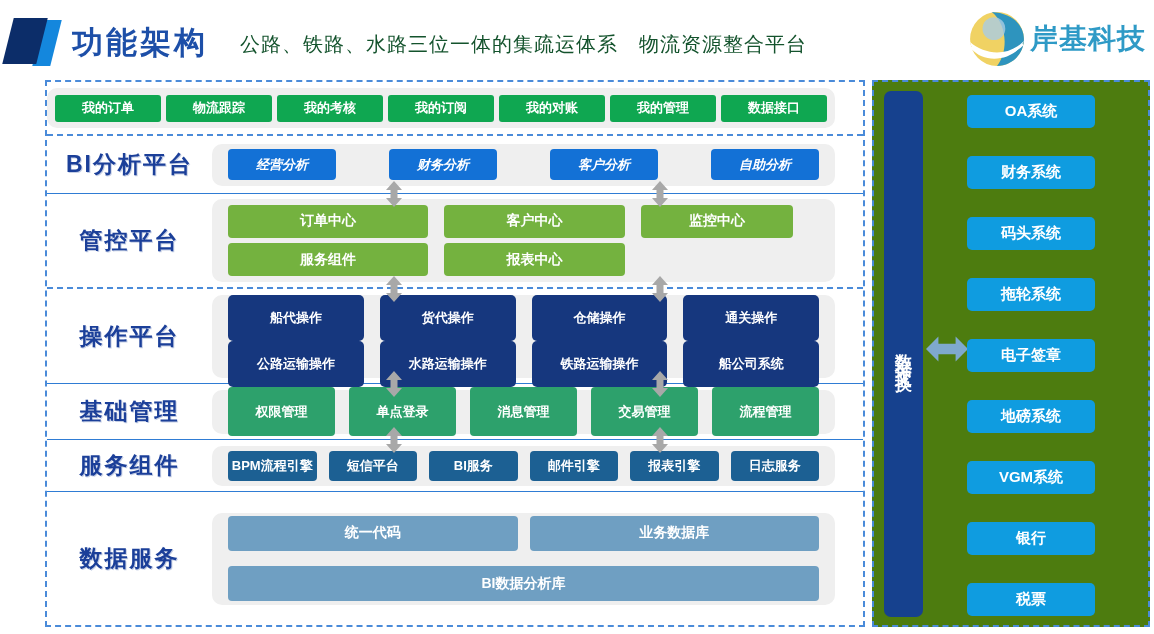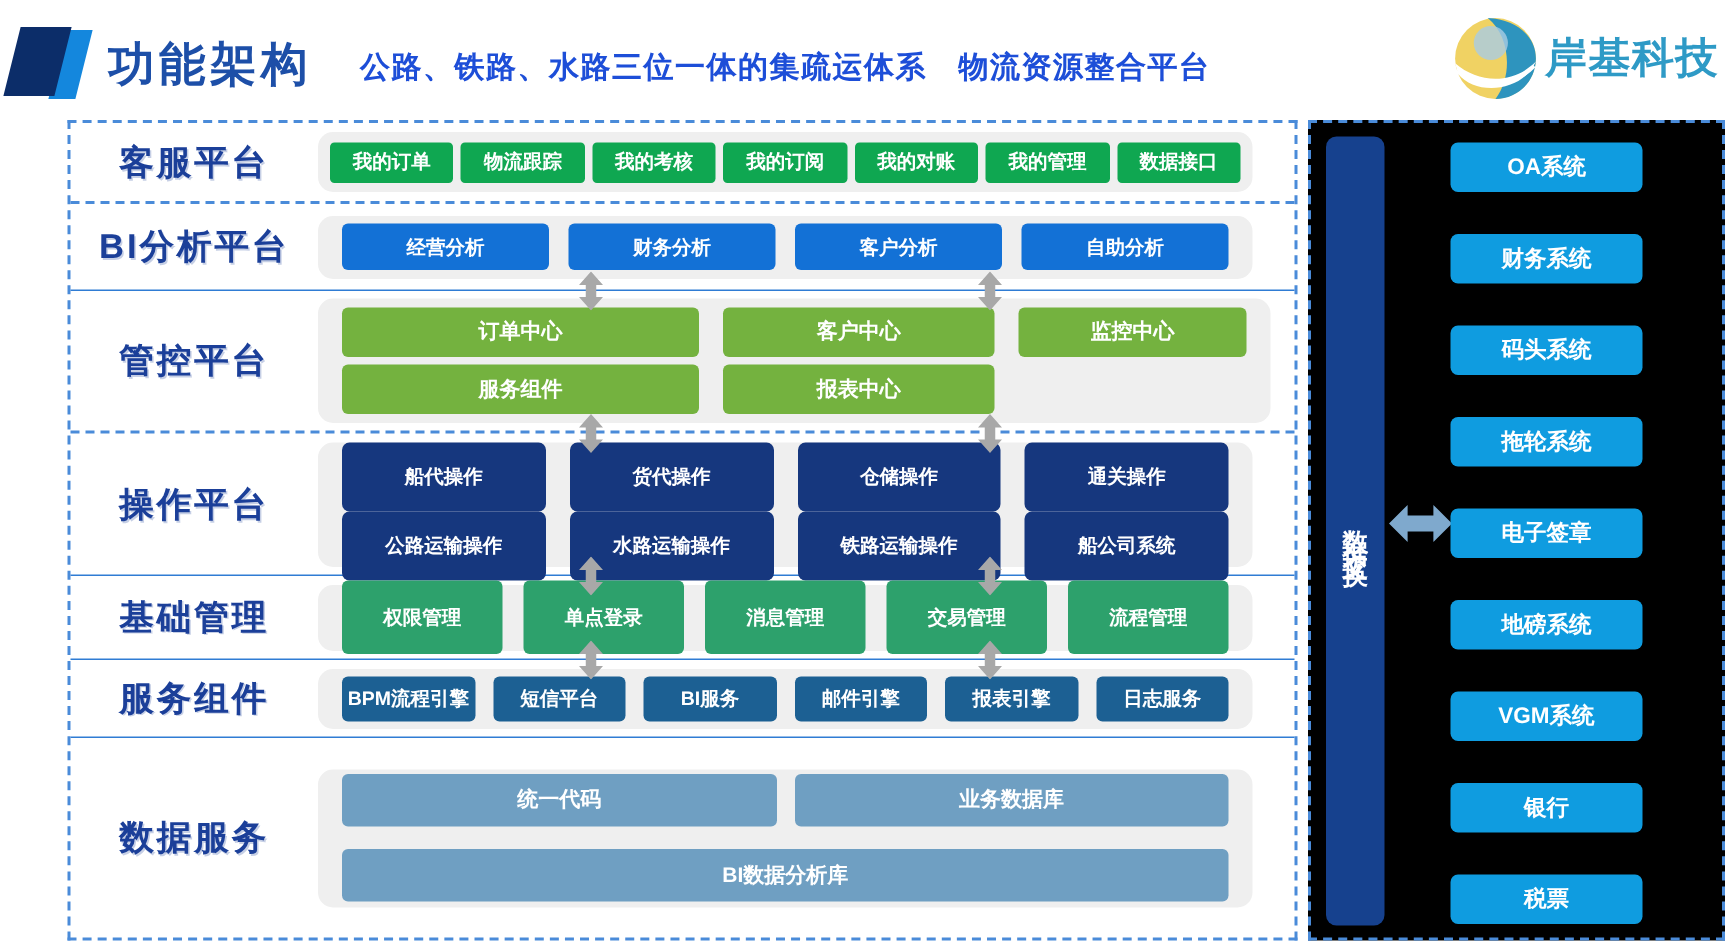--- a/index.html
+++ b/index.html
@@ -6,22 +6,22 @@
   html,body { width: 1154px; height: 634px; background: #ffffff;
     font-family: "Liberation Sans", sans-serif; overflow: hidden; }
   .page { position: relative; width: 1154px; height: 634px; background:#fff; }
 
   
   .deco { position: absolute; transform: skewX(-14deg); }
   .deco1 { left: 8px; top: 18px; width: 34px; height: 46px; background: #0c2d69; z-index: 2; }
   .deco2 { left: 38px; top: 20px; width: 18px; height: 46px; background: #1487dd; z-index: 1; }
   .title { position: absolute; left: 72px; top: 22px; font-size: 31px; font-weight: bold;
     color: #1d4fa8; letter-spacing: 3px; }
-  .subtitle { position: absolute; left: 240px; top: 31px; font-size: 20px; font-weight: 700;
-    color: #1d4ed8; letter-spacing: 1px; white-space: pre; }
+  .subtitle { position: absolute; left: 240px; top: 31px; font-size: 20px; font-weight: 400;
+    color: #14532d; letter-spacing: 1px; white-space: pre; }
   .logo { position: absolute; right: 8px; top: 10px; display: flex; align-items: center; }
   .logo-text { font-size: 28px; font-weight: bold; color: #2e9ac6; letter-spacing: 1px; margin-left: 4px; }
 
   
   .stack { position: absolute; left: 45px; top: 80px; width: 820px; height: 547px;
     border: 2px dashed #4a8bd9; display: flex; flex-direction: column; background:#fff; }
   .row { display: flex; align-items: center; }
   .row-sep-dashed { border-bottom: 2px dashed #4a8bd9; }
   .row-sep-solid  { border-bottom: 1px solid #2f7cd4; }
   .r1 { height: 54px; } .r2 { height: 58px; } .r3 { height: 95px; } .r4 { height: 95px; }
@@ -36,35 +36,35 @@
   .tray6 { height: 40px; padding: 0 16px; gap: 12px; }
   .tray-col { flex-direction: column; justify-content: space-evenly; }
   .tray3, .tray4 { height: 83px; }
   .tray7 { height: 92px; gap: 12px; }
   .trow { display: flex; width: 100%; padding: 0 16px; gap: 16px; align-items: center; }
   .trow7 { gap: 12px; }
 
   .btn { display: flex; align-items: center; justify-content: center; color: #fff;
     font-weight: bold; border-radius: 4px; white-space: nowrap; cursor: pointer; }
   .b1 { flex: 1; height: 27px; background: #0fa751; font-size: 13px; border-radius: 3px; }
-  .b2 { width: 138px; height: 31px; background: #1371d6; font-size: 13px; }
+  .b2 { width: 108px; height: 31px; background: #1371d6; font-size: 13px; font-style: italic; }
   .b3 { height: 33px; background: #74b23f; font-size: 14px; }
-  .w-lg { width: 238px; } .w-md { width: 181px; } .w-sm { width: 152px; }
+  .w-lg { width: 200px; } .w-md { width: 181px; } .w-sm { width: 152px; }
   .b4 { flex: 1; height: 46px; background: #16377e; font-size: 13px; border-radius: 5px; }
   .b5 { flex: 1; height: 49px; background: #2da16c; font-size: 13px; }
   .b6 { flex: 1; height: 30px; background: #1c6093; font-size: 13px; }
   .b7 { flex: 1; height: 35px; background: #6f9fc2; font-size: 14px; }
 
   .varrow { position: absolute; width: 16px; height: 26px; z-index: 5; }
   .ax1 { left: 339px; } .ax2 { left: 605px; }
   .ay1 { top: 99px; } .ay2 { top: 194px; } .ay3 { top: 289px; } .ay4 { top: 345px; }
 
   
   .rpanel { position: absolute; left: 872px; top: 80px; width: 278px; height: 547px;
-    border: 2px dashed #4a8bd9; background: #000000; }
+    border: 2px dashed #4a8bd9; background: #4d7c0f; }
   .vbar { position: absolute; left: 10px; top: 9px; width: 39px; height: 526px;
     background: #16418e; border-radius: 7px; display: flex; align-items: center; justify-content: center; }
   .vbar span { writing-mode: vertical-rl; text-orientation: upright; color: #fff;
     font-size: 17px; font-weight: bold; letter-spacing: 7px; }
   .harrow { position: absolute; left: 52px; top: 252px; }
   .syscol { position: absolute; left: 93px; top: 13px; width: 128px; height: 521px;
     display: flex; flex-direction: column; justify-content: space-between; }
   .sysbtn { height: 33px; background: #0f9ce0; border-radius: 5px; font-size: 15px;
     font-weight: bold; color: #fff; display: flex; align-items: center; justify-content: center; cursor: pointer; }
 </style>
@@ -84,21 +84,20 @@
       <circle cx="25" cy="18" r="11" fill="#a9cce3" opacity="0.8"></circle>
       <path d="M2 31 C 17 44 39 45 54 30 C 45 50 15 52 4 38 Z" fill="#ffffff"></path>
       <path d="M2 36 C 19 47 41 46 53 33" stroke="#ffffff" stroke-width="2" fill="none"></path>
     </svg>
     <span class="logo-text">岸基科技</span>
   </div>
 
   <div class="stack">
 
     <div class="row r1 row-sep-dashed">
-      <div class="rlabel">客服平台</div>
       <div class="tray tray1">
         <div class="btn b1">我的订单</div>
         <div class="btn b1">物流跟踪</div>
         <div class="btn b1">我的考核</div>
         <div class="btn b1">我的订阅</div>
         <div class="btn b1">我的对账</div>
         <div class="btn b1">我的管理</div>
         <div class="btn b1">数据接口</div>
       </div>
     </div>

